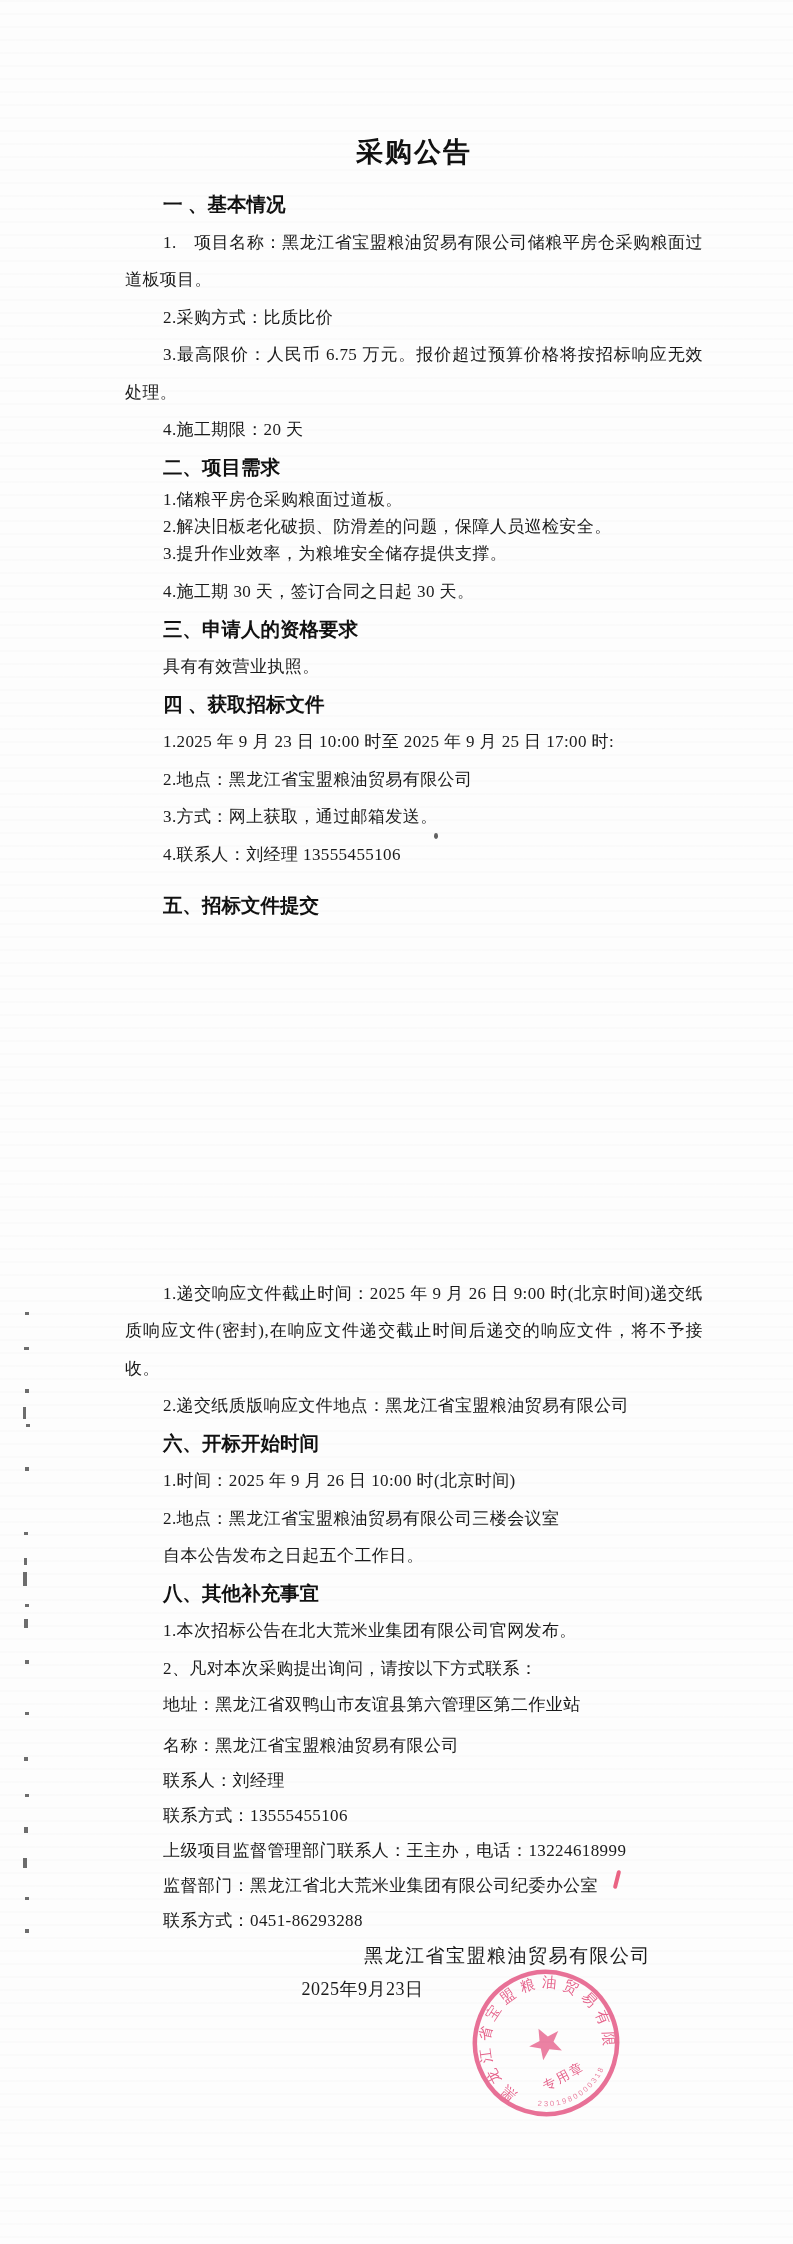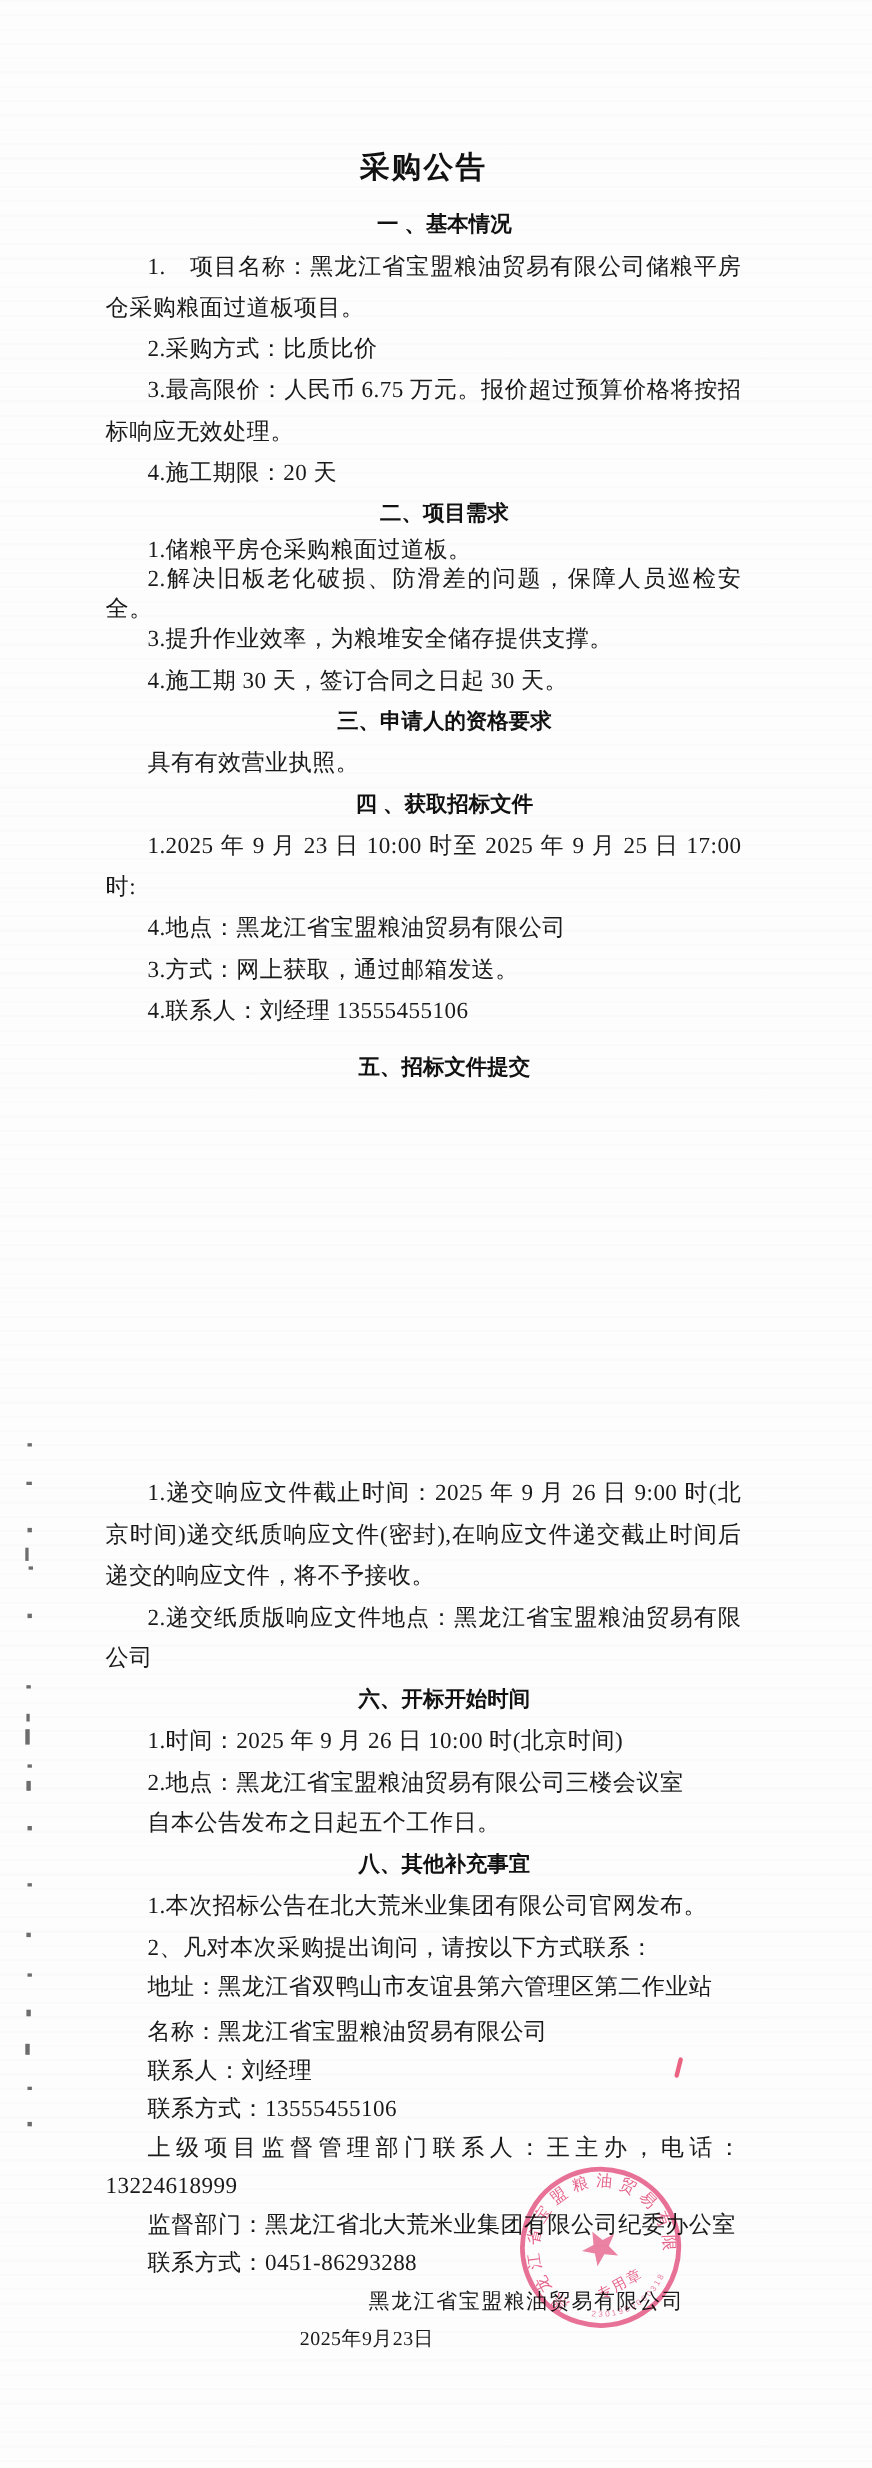--- a/index.html
+++ b/index.html
@@ -8,44 +8,43 @@
     width:793px;height:2244px;
     margin:0 auto;
     background:
       repeating-linear-gradient(180deg, rgba(0,0,0,0.012) 0 2px, rgba(255,255,255,0) 2px 13px),
       #fdfdfd;
     overflow:hidden;
     font-family:"Liberation Serif","DejaVu Serif",serif;
     color:#1a1a1a;
   }
   .content{
-    position:absolute;left:96px;top:0;width:578px;
+    position:absolute;left:125px;top:0;width:578px;
   }
   .doc-title{
     margin:134px 0 0 0;
     font-family:"Liberation Sans","DejaVu Sans",sans-serif;
     font-weight:bold;
     font-size:27px;line-height:36px;
     text-align:center;letter-spacing:2px;
     color:#111;
   }
   .heading{
     margin:0;
     font-family:"Liberation Sans","DejaVu Sans",sans-serif;
     font-weight:bold;
     font-size:19.5px;line-height:37.5px;
     text-indent:38px;
     color:#111;
-    text-align:center;
   }
   .h-first{margin-top:16px;}
   .h-five{margin-top:14px;}
   .para{
     margin:0;
-    font-size:21px;line-height:37.5px;
+    font-size:17px;line-height:37.5px;
     text-indent:38px;
     text-align:justify;
     letter-spacing:0.4px;
   }
   .tight{line-height:27px;}
   .gap-top{margin-top:6px;}
   .spacer{height:350px;}
   .contact{line-height:35px;}
   .contact-first{margin-top:6px;}
   .sig-company{
@@ -101,21 +100,21 @@
     <p class="para tight">1.储粮平房仓采购粮面过道板。</p>
     <p class="para tight">2.解决旧板老化破损、防滑差的问题，保障人员巡检安全。</p>
     <p class="para tight">3.提升作业效率，为粮堆安全储存提供支撑。</p>
     <p class="para gap-top">4.施工期 30 天，签订合同之日起 30 天。</p>
 
     <h2 class="heading">三、申请人的资格要求</h2>
     <p class="para">具有有效营业执照。</p>
 
     <h2 class="heading">四 、获取招标文件</h2>
     <p class="para">1.2025 年 9 月 23 日 10:00 时至 2025 年 9 月 25 日 17:00 时:</p>
-    <p class="para">4.地点：黑龙江省宝盟粮油贸易有限公司</p>
+    <p class="para">2.地点：黑龙江省宝盟粮油贸易有限公司</p>
     <p class="para">3.方式：网上获取，通过邮箱发送。</p>
     <p class="para">4.联系人：刘经理 13555455106</p>
 
     <h2 class="heading h-five">五、招标文件提交</h2>
     <div class="spacer"></div>
     <p class="para">1.递交响应文件截止时间：2025 年 9 月 26 日 9:00 时(北京时间)递交纸质响应文件(密封),在响应文件递交截止时间后递交的响应文件，将不予接收。</p>
     <p class="para">2.递交纸质版响应文件地点：黑龙江省宝盟粮油贸易有限公司</p>
 
     <h2 class="heading">六、开标开始时间</h2>
     <p class="para">1.时间：2025 年 9 月 26 日 10:00 时(北京时间)</p>

